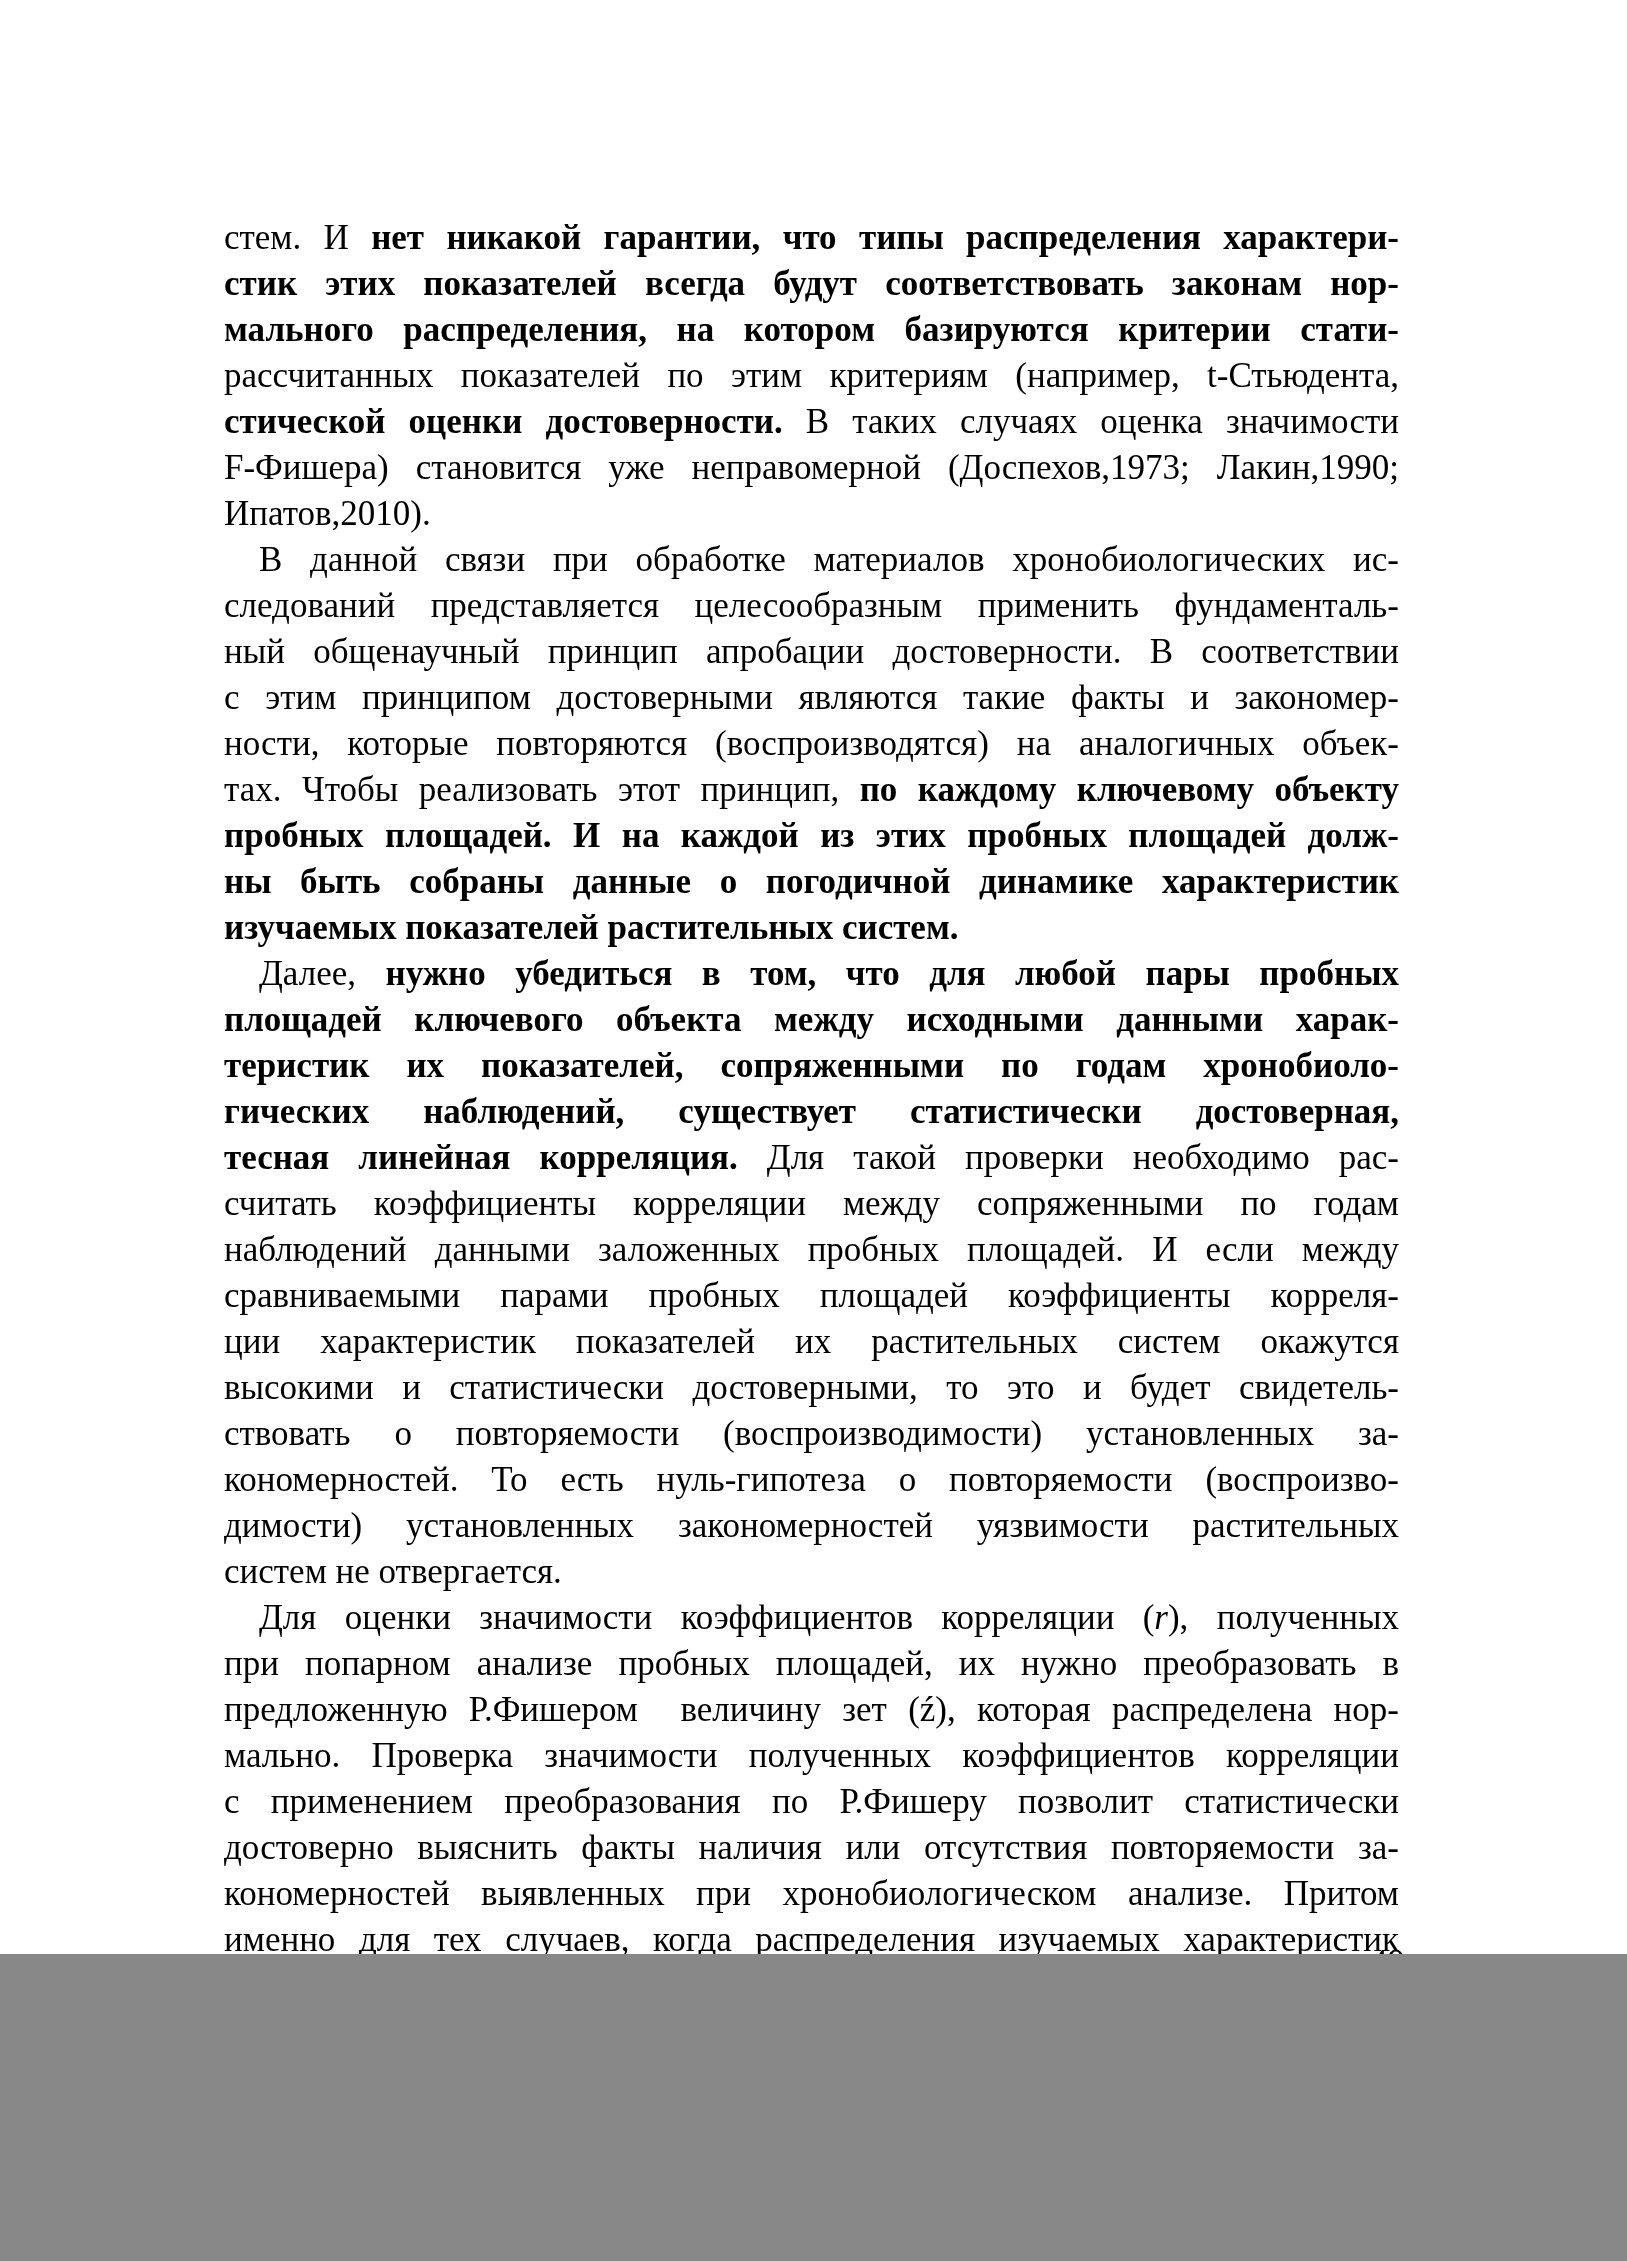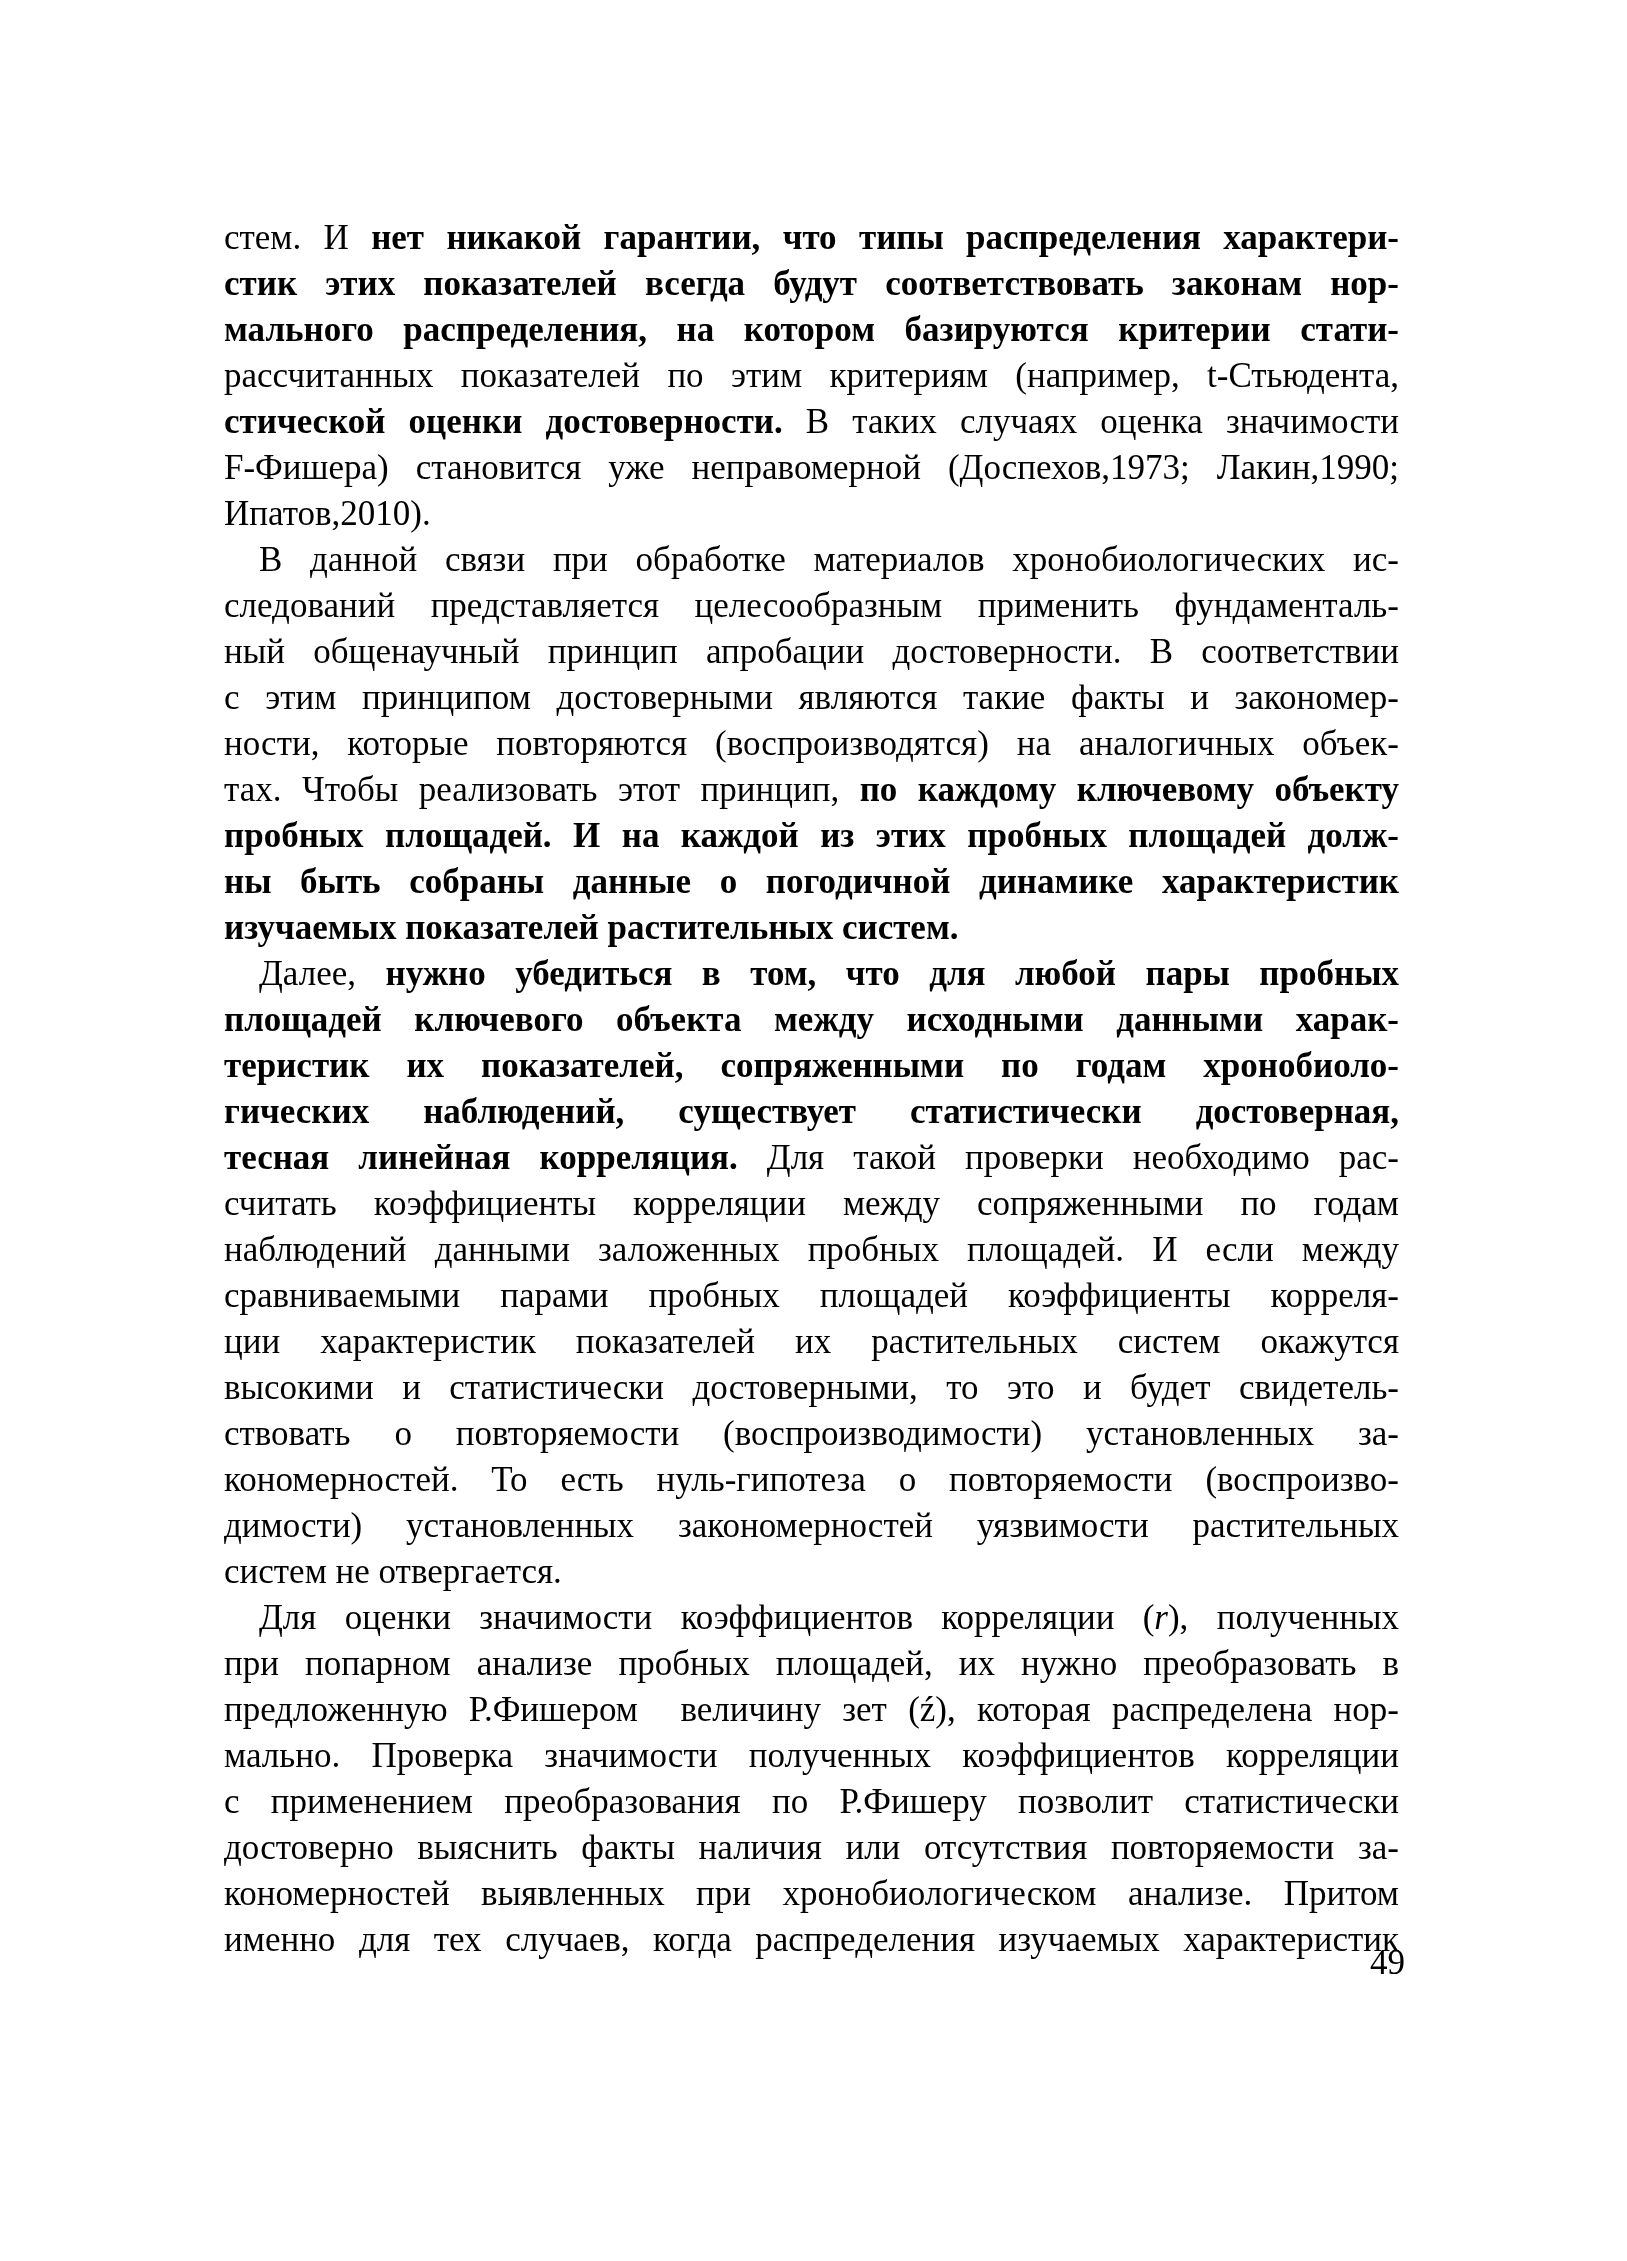--- a/index.html
+++ b/index.html
@@ -3,21 +3,21 @@
 <meta charset="utf-8">
 <style>
   html, body {
     margin: 0;
     padding: 0;
     background: #888;
   }
   .page {
     position: relative;
     width: 1628px;
-    height: 2261px;
+    height: 1954px;
     background: #ffffff;
     font-family: "Liberation Serif", "DejaVu Serif", serif;
     color: #000000;
     overflow: hidden;
   }
   .text-block {
     position: absolute;
     left: 224px;
     top: 215px;
     width: 1175px;

